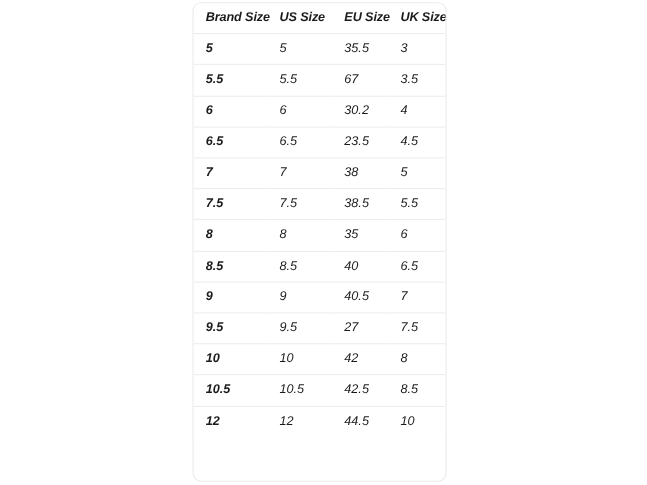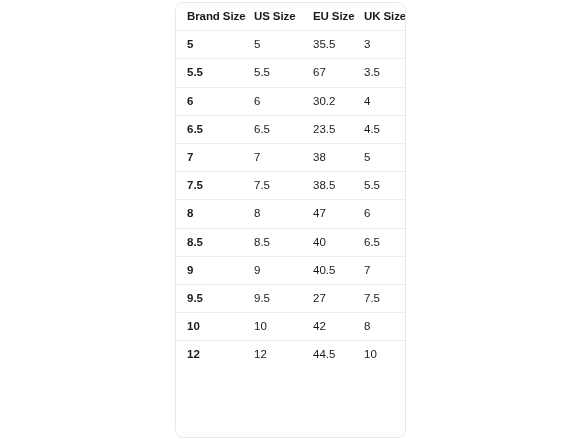--- a/index.html
+++ b/index.html
@@ -12,20 +12,21 @@
     background: #ffffff;
     font-family: "Liberation Sans", sans-serif;
     overflow: hidden;
   }
 
   #canvas {
     position: relative;
     width: 588px;
     height: 441px;
     background: #ffffff;
+    font-style: italic;
   }
 
   
   .size-table-wrap {
     position: absolute;
     left: 175px;
     top: 2px;
     width: 231px;
     height: 436px;
     box-sizing: border-box;
@@ -133,21 +134,21 @@
         </tr>
         <tr>
           <td class="brand-col">7.5</td>
           <td>7.5</td>
           <td>38.5</td>
           <td>5.5</td>
         </tr>
         <tr>
           <td class="brand-col">8</td>
           <td>8</td>
-          <td>47</td>
+          <td>35</td>
           <td>6</td>
         </tr>
         <tr>
           <td class="brand-col">8.5</td>
           <td>8.5</td>
           <td>40</td>
           <td>6.5</td>
         </tr>
         <tr>
           <td class="brand-col">9</td>
@@ -161,20 +162,26 @@
           <td>27</td>
           <td>7.5</td>
         </tr>
         <tr>
           <td class="brand-col">10</td>
           <td>10</td>
           <td>42</td>
           <td>8</td>
         </tr>
         <tr>
+          <td class="brand-col">10.5</td>
+          <td>10.5</td>
+          <td>42.5</td>
+          <td>8.5</td>
+        </tr>
+        <tr>
           <td class="brand-col">12</td>
           <td>12</td>
           <td>44.5</td>
           <td>10</td>
         </tr>
 
       </tbody>
     </table>
   </div>
 

